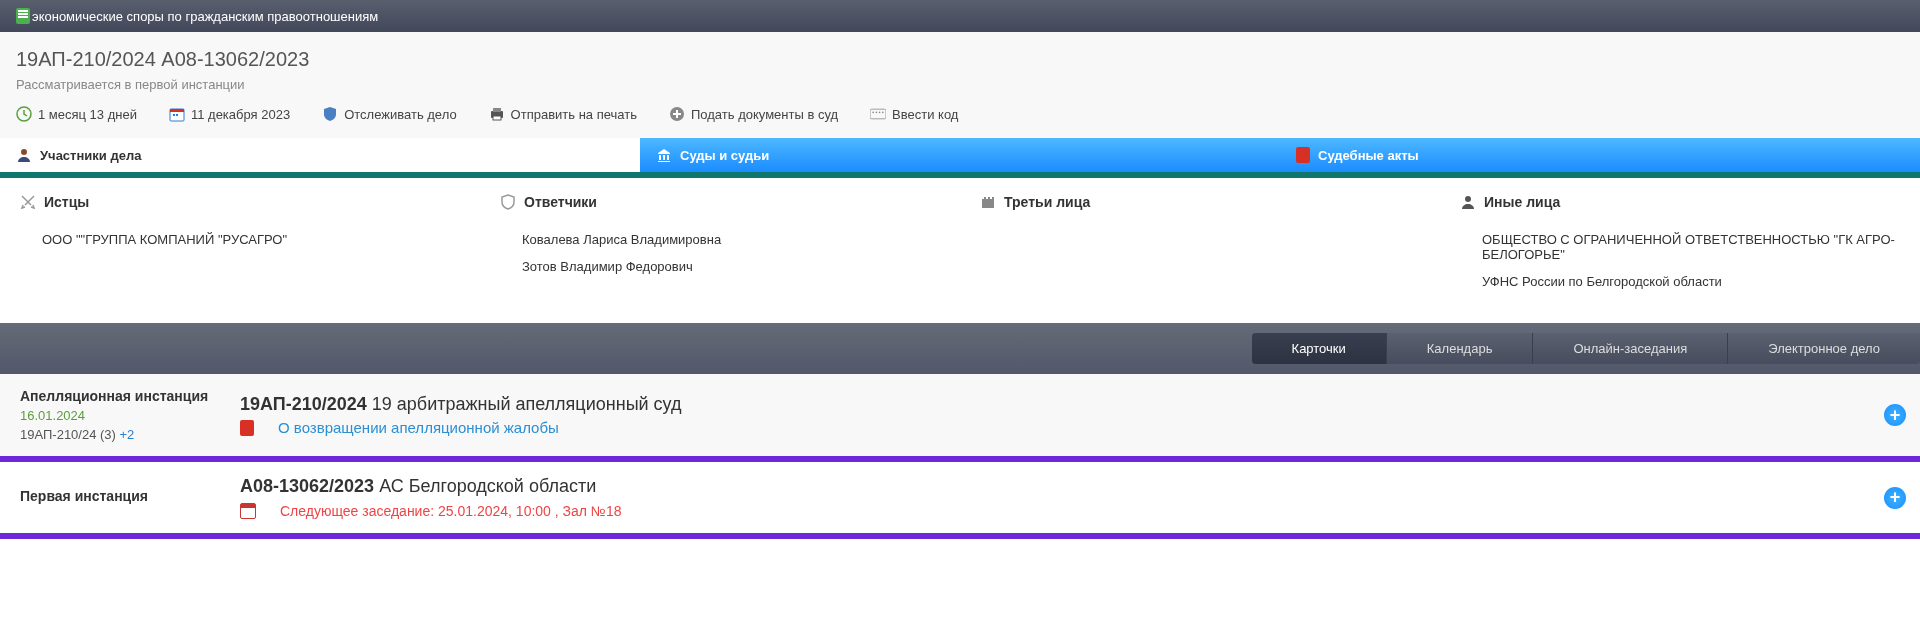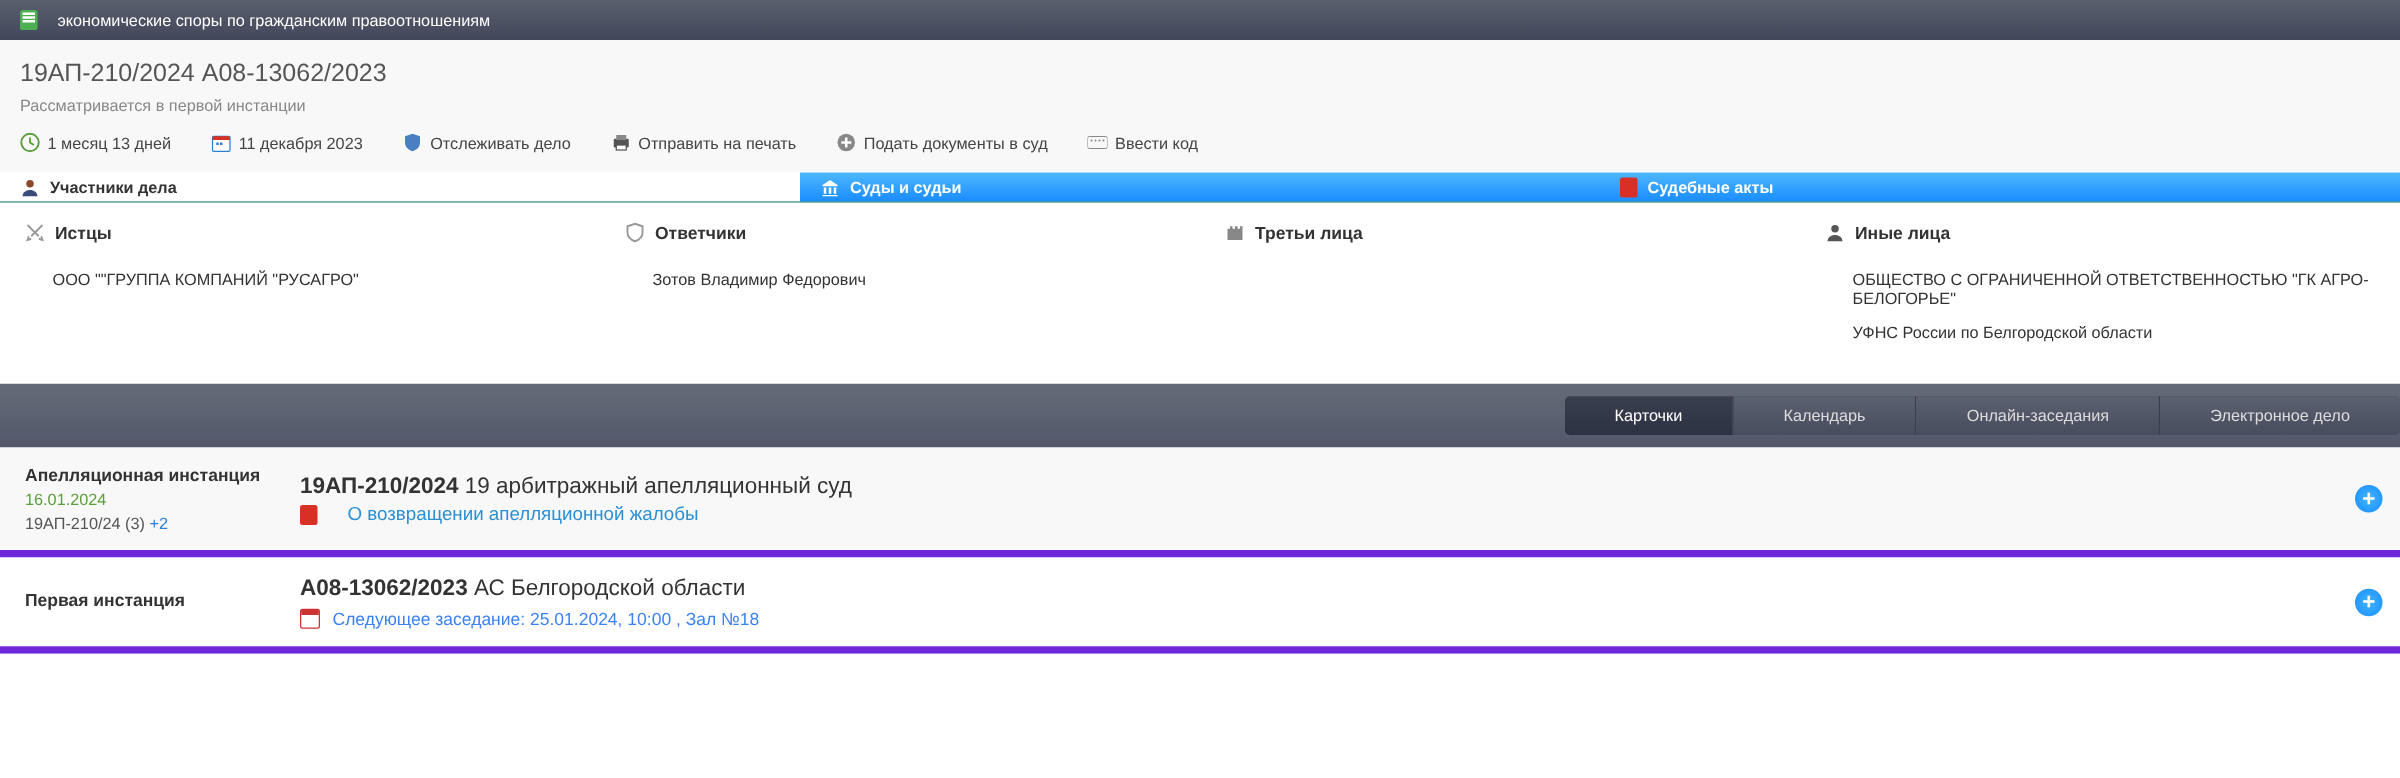--- a/index.html
+++ b/index.html
@@ -1,26 +1,26 @@
 <!DOCTYPE html>
 <html><head>
 <meta charset="utf-8">
 <style>
 *{margin:0;padding:0;box-sizing:border-box;font-family:Arial,sans-serif}
 body{background:#fff;width:1920px}
-.header{background:linear-gradient(#5a5f6e,#42475a);color:#fff;padding:8px 16px;display:flex;align-items:center;gap:16px;font-size:13px}
+.header{background:linear-gradient(#5a5f6e,#42475a);color:#fff;padding:8px 16px;display:flex;align-items:center;gap:2px;font-size:13px}
 .doc-icon{width:14px;height:16px;background:#4caf50;border-radius:2px;position:relative}
 .doc-icon::after{content:'';position:absolute;top:2px;left:2px;right:2px;height:2px;background:#fff;box-shadow:0 3px 0 #fff,0 6px 0 #fff}
 .case-info{background:#f8f8f8;padding:16px}
 .case-numbers{font-size:20px;color:#555;font-weight:400;margin-bottom:6px}
 .case-status{font-size:13px;color:#888;margin-bottom:14px}
 .actions{display:flex;gap:32px;align-items:center;font-size:13px;color:#444}
 .action{display:flex;align-items:center;gap:6px;cursor:pointer}
 .ic{width:16px;height:16px;display:inline-flex;align-items:center;justify-content:center}
-.tabs-row{display:flex;height:24px;border-bottom:1px solid #0f766e}
+.tabs-row{display:flex;height:40px;border-bottom:6px solid #0f766e}
 .tab{flex:1;display:flex;align-items:center;gap:8px;padding:0 16px;font-size:13px;font-weight:bold;cursor:pointer}
 .tab.active{background:#fff;color:#333}
 .tab.blue{background:linear-gradient(#4db8ff,#1a8cff);color:#fff}
 .participants{display:flex;padding:16px 0 28px}
 .pcol{flex:1;padding:0 20px}
 .phead{display:flex;align-items:flex-end;gap:8px;font-weight:bold;font-size:14px;color:#333;margin-bottom:16px}
 .pitem{font-size:13px;color:#333;padding:6px 0 6px 22px}
 .toolbar{background:linear-gradient(#666b78,#52576a);padding:10px 0;display:flex;justify-content:flex-end}
 .btn-group{display:flex;border-radius:4px;overflow:hidden;box-shadow:inset 0 1px 3px rgba(0,0,0,.3)}
 .tbtn{padding:8px 40px;font-size:13px;color:#ddd;background:linear-gradient(#5c6170,#474c5e);border-right:1px solid #3a3f4f;cursor:pointer}
@@ -30,21 +30,21 @@
 .instance:nth-child(odd){background:#f8f8f8}
 .inst-left{width:220px}
 .inst-title{font-weight:bold;font-size:14px;color:#333;margin-bottom:4px}
 .inst-date{color:#5a9e3c;font-size:13px;margin-bottom:4px}
 .inst-ref{font-size:13px;color:#555}
 .inst-ref .blue{color:#2a7fd4}
 .inst-body{flex:1}
 .inst-line1{font-size:18px;color:#333}
 .inst-line1 b{font-weight:bold}
 .inst-link{display:flex;align-items:center;gap:24px;color:#2a8fd4;font-size:15px;margin-top:4px}
-.inst-line2{display:flex;align-items:center;gap:10px;font-size:14px;color:#3b82f6;margin-top:6px}
+.inst-line2{display:flex;align-items:center;gap:24px;font-size:14px;color:#ef4444;margin-top:6px}
 .plus-btn{position:absolute;right:14px;top:50%;transform:translateY(-50%);width:22px;height:22px;border-radius:50%;background:radial-gradient(#3db5ff,#1a8cff);color:#fff;display:flex;align-items:center;justify-content:center;font-size:18px;font-weight:bold;cursor:pointer}
 .pdf-ic{width:14px;height:16px;background:#d93025;border-radius:2px;display:inline-block;position:relative}
 .cal-ic{width:16px;height:16px;border:1px solid #c33;border-radius:2px;position:relative;display:inline-block}
 .cal-ic::before{content:'';position:absolute;top:0;left:0;right:0;height:4px;background:#c33}
 svg{display:block}
 </style>
 </head>
 <body>
 
 <div class="header">
@@ -156,20 +156,21 @@
   </div>
   <div class="pcol">
     <div class="phead">
       <span class="ic">
           <svg width="16" height="16" viewBox="0 0 16 16">
             <path d="M8 1l6 2v5c0 4-3 6-6 7-3-1-6-3-6-7V3z" fill="none" stroke="#999" stroke-width="1.5"></path>
           </svg>
         </span>
       <span>Ответчики</span>
     </div>
+    <div class="pitem">Ковалева Лариса Владимировна</div>
     <div class="pitem">Зотов Владимир Федорович</div>
   </div>
   <div class="pcol">
     <div class="phead">
       <span class="ic">
           <svg width="16" height="16" viewBox="0 0 16 16">
             <path d="M2 5h2v-2h2v2h2v-2h2v2h2v-2h2v11H2z" fill="#888"></path>
           </svg>
         </span>
       <span>Третьи лица</span>

